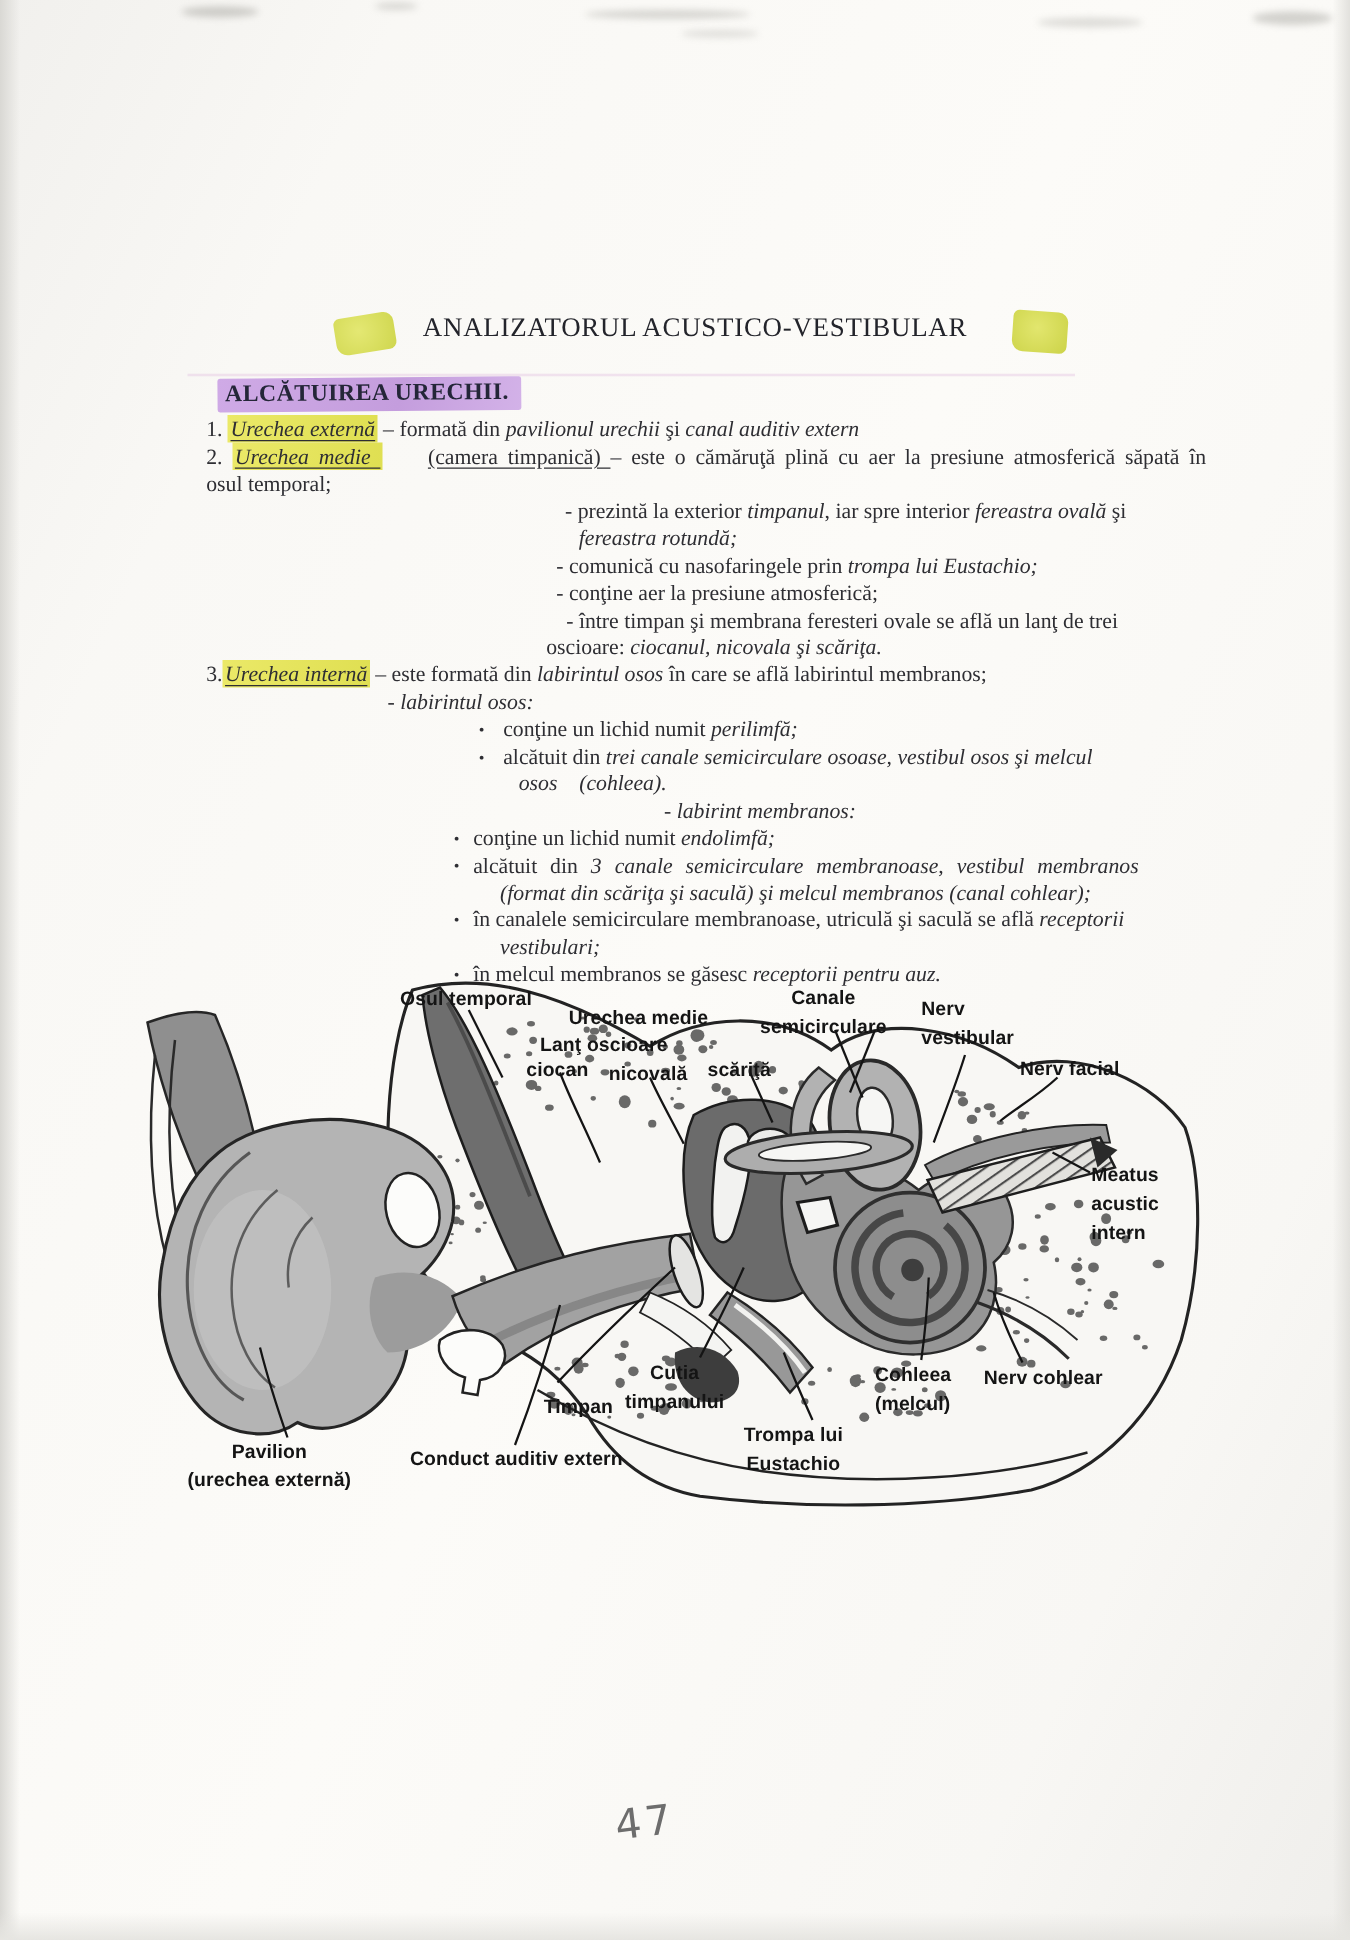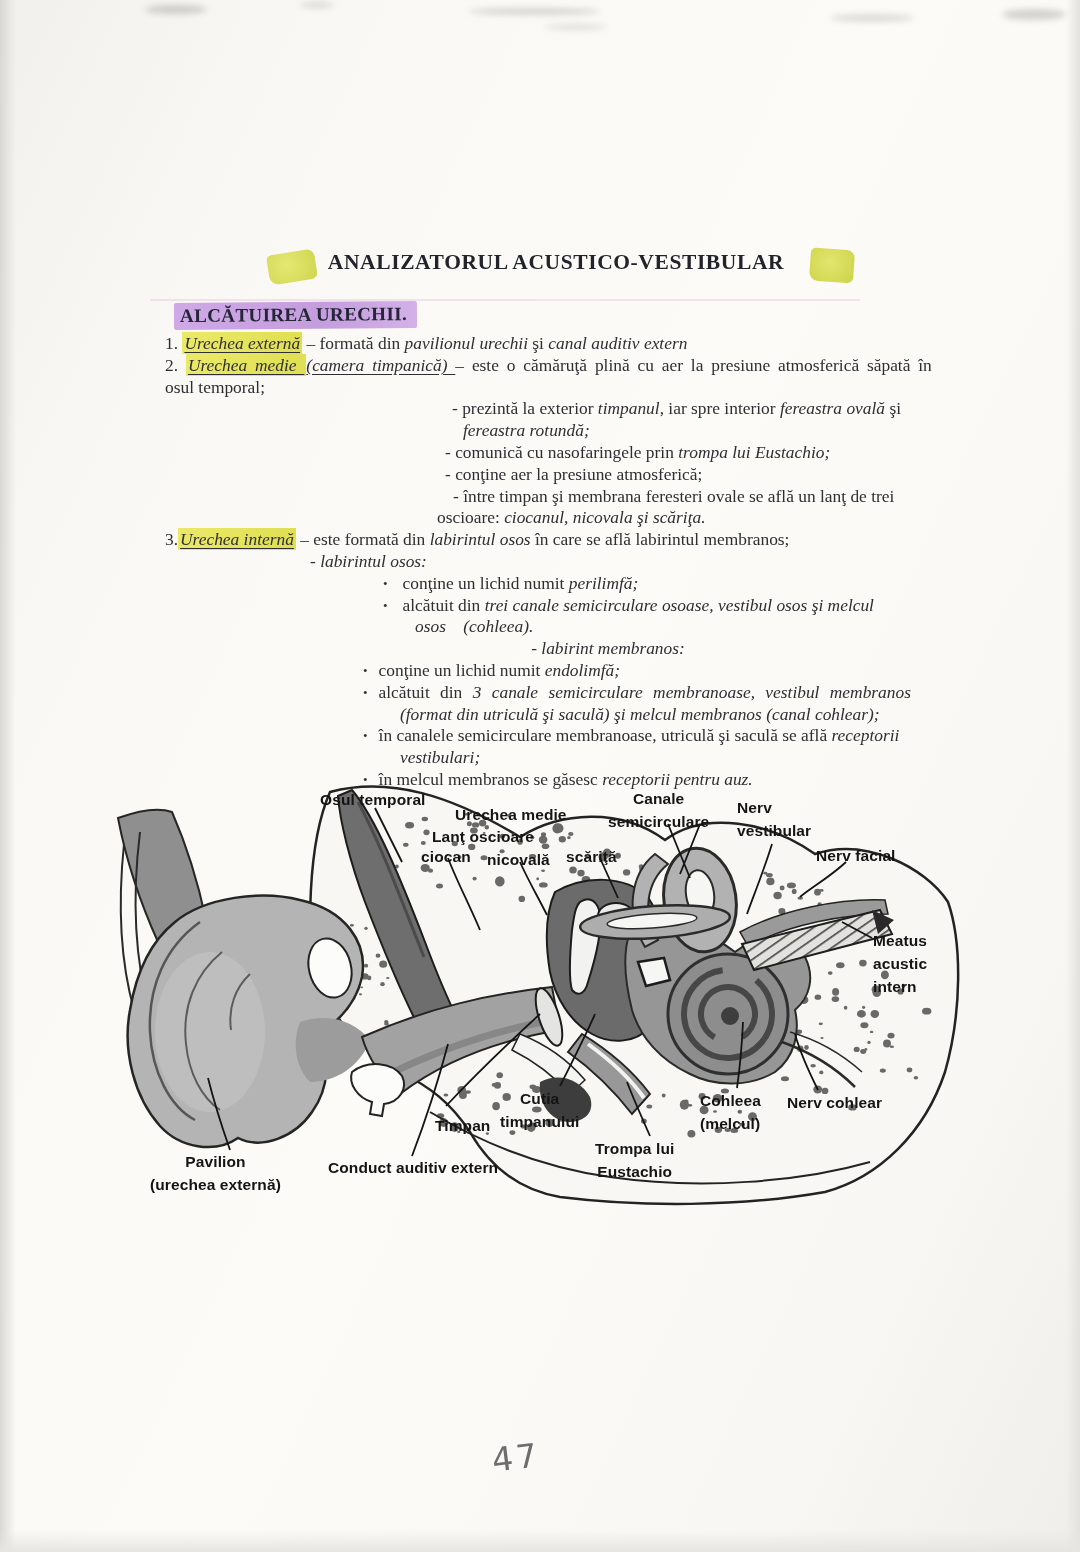--- a/index.html
+++ b/index.html
@@ -12,41 +12,41 @@
     background:linear-gradient(0deg,#e6e5e1,rgba(255,255,255,0));}
   .edge-r{position:absolute;right:0;top:0;width:14px;height:100%;
     background:linear-gradient(270deg,#e2e1dd,rgba(255,255,255,0));}
   .smudge{position:absolute;background:#b8b7b2;border-radius:50%;filter:blur(3px);}
   .pink-line{position:absolute;left:150px;top:299px;width:710px;height:2px;
     background:#e5c6e2;opacity:.45;}
 
   
   .title-row{position:absolute;left:0;top:250px;width:100%;text-align:center;
     transform:translateX(16px);}
-  .title-row h1{display:inline-block;margin:0;font-size:21.5px;font-weight:bold;
+  .title-row h1{display:inline-block;margin:0;font-size:21.5px;font-weight:normal;
     letter-spacing:.6px;color:#23242b;font-family:"Liberation Serif",serif;}
   .blob{position:absolute;border-radius:5px 8px 6px 9px;}
   .blob-l{left:268px;top:252px;width:48px;height:30px;transform:rotate(-9deg);
     background:radial-gradient(circle at 40% 40%,#e4e873,#cfd64e);}
   .blob-r{left:810px;top:249px;width:44px;height:33px;transform:rotate(4deg);
     background:radial-gradient(circle at 45% 40%,#e2e66e,#ccd348);}
 
   
   .heading-wrap{position:absolute;left:174px;top:302px;}
   .hl-purple{display:inline-block;background:linear-gradient(100deg,#cfaae6,#c49ddd 60%,#d3b2e8);
     padding:2px 10px 3px 6px;transform:rotate(-.5deg);border-radius:2px;
     font-size:19px;font-weight:bold;color:#242638;letter-spacing:.4px;}
 
   
   #text-block{position:absolute;left:165px;top:333px;width:822px;font-size:17.4px;
     line-height:21.8px;}
   .tline{white-space:pre-wrap;}
   .seg.p{}
   .seg.i{font-style:italic;}
-  .seg.u{font-style:italic;text-decoration:underline;text-underline-offset:3px;}
+  .seg.u{text-decoration:underline;text-underline-offset:3px;padding-left:36px;}
   .seg.hy{font-style:italic;text-decoration:underline;text-underline-offset:3px;
     background:linear-gradient(100deg,#ebe968,#dfdf52);padding:1px 2px;}
   .ind0{margin-left:0;}
   .d1{margin-left:287px;}  .d1c{margin-left:298px;}
   .d2{margin-left:280px;}  .d3{margin-left:288px;}  .d3c{margin-left:272px;}
   .lab1{margin-left:145px;} .lab2{margin-left:64px;text-align:center;}
   .bulA{margin-left:218px;} .bulAc{margin-left:250px;}
   .bulB{margin-left:198px;} .bulBc{margin-left:235px;}
   .wide{word-spacing:3.5px;} .wide2{word-spacing:6px;}
   .bmark{display:inline-block;margin-right:15px;font-size:13px;vertical-align:1px;}
@@ -101,21 +101,21 @@
       <div class="tline d3"><span class="seg p">- între timpan şi membrana feresteri ovale se află un lanţ de trei</span></div>
       <div class="tline d3c"><span class="seg p">oscioare: </span><span class="seg i">ciocanul, nicovala şi scăriţa.</span></div>
       <div class="tline ind0"><span class="seg p">3.</span><span class="seg hy">Urechea internă</span><span class="seg p"> – este formată din </span><span class="seg i">labirintul osos</span><span class="seg p"> în care se află labirintul membranos;</span></div>
       <div class="tline lab1"><span class="seg i">- labirintul osos:</span></div>
       <div class="tline bulA"><span class="bmark">•</span><span class="seg p">conţine un lichid numit </span><span class="seg i">perilimfă;</span></div>
       <div class="tline bulA"><span class="bmark">•</span><span class="seg p">alcătuit din </span><span class="seg i">trei canale semicirculare osoase, vestibul osos şi melcul</span></div>
       <div class="tline bulAc"><span class="seg i">osos    (cohleea).</span></div>
       <div class="tline lab2"><span class="seg i">- labirint membranos:</span></div>
       <div class="tline bulB"><span class="bmark">•</span><span class="seg p">conţine un lichid numit </span><span class="seg i">endolimfă;</span></div>
       <div class="tline bulB wide2"><span class="bmark">•</span><span class="seg p">alcătuit din </span><span class="seg i">3 canale semicirculare membranoase, vestibul membranos</span></div>
-      <div class="tline bulBc"><span class="seg i">(format din utriculă şi saculă) şi melcul membranos (canal cohlear);</span></div>
+      <div class="tline bulBc"><span class="seg i">(format din scăriţa şi saculă) şi melcul membranos (canal cohlear);</span></div>
       <div class="tline bulB"><span class="bmark">•</span><span class="seg p">în canalele semicirculare membranoase, utriculă şi saculă se află </span><span class="seg i">receptorii</span></div>
       <div class="tline bulBc"><span class="seg i">vestibulari;</span></div>
       <div class="tline bulB"><span class="bmark">•</span><span class="seg p">în melcul membranos se găsesc </span><span class="seg i">receptorii pentru auz.</span></div>
     </div>
 
   <div class="diagram">
     <svg id="ear-svg" width="1080" height="450" viewBox="0 0 1080 450">
       <defs>
         <pattern id="hatch" width="9" height="9" patternTransform="rotate(55)" patternUnits="userSpaceOnUse">
           <rect width="9" height="9" fill="#e2e1dd"></rect>

